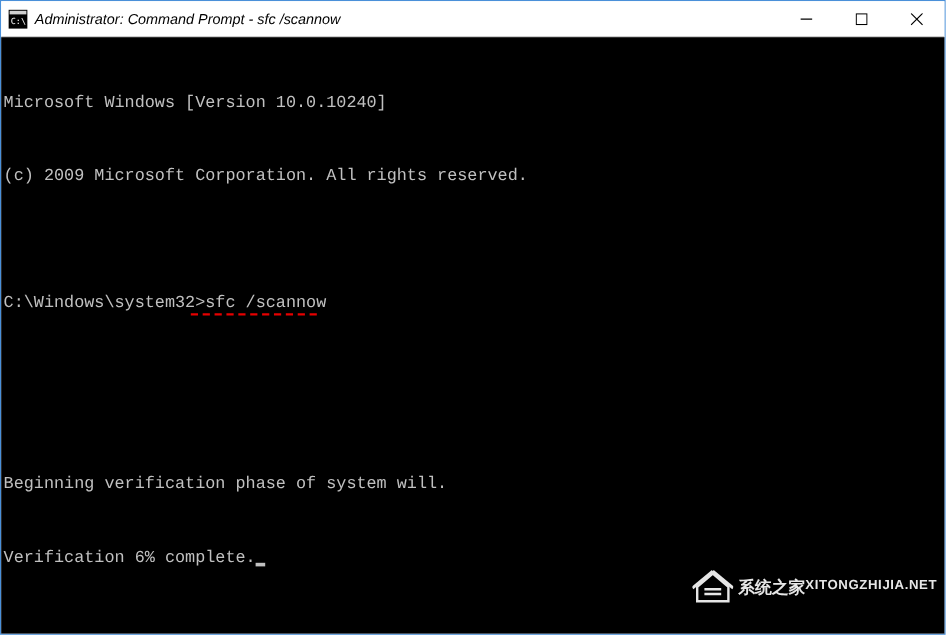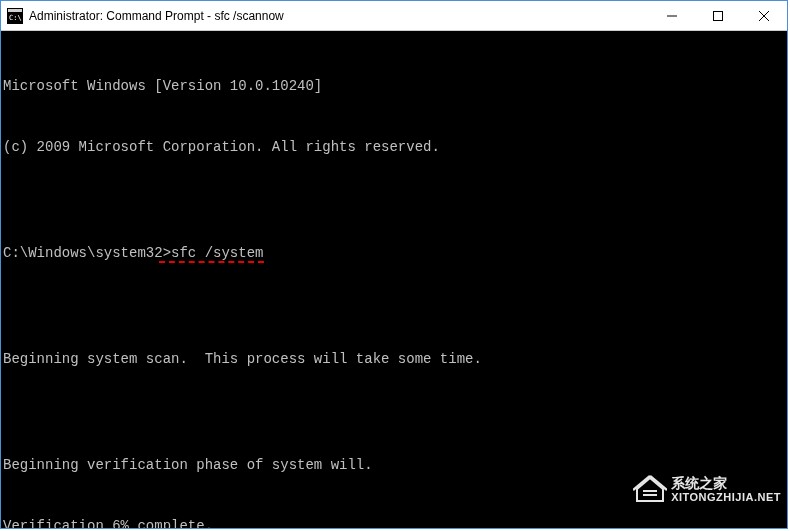--- a/index.html
+++ b/index.html
@@ -41,20 +41,21 @@
       justify-content: center;
     }
     .titlebar-icon svg {
       width: 16px;
       height: 16px;
     }
     .titlebar-text {
       font-size: 12px;
       color: #000;
       flex: 1;
+      font-style: italic;
     }
     .window-controls {
       display: flex;
       height: 100%;
     }
     .win-btn {
       width: 46px;
       height: 29px;
       display: flex;
       align-items: center;
@@ -110,21 +111,21 @@
       font-size: 14px;
       font-weight: bold;
       opacity: 0.9;
       font-family: "Microsoft YaHei", sans-serif;
     }
     .watermark-icon {
       margin-right: 4px;
     }
     .watermark-text {
       display: flex;
-      flex-direction: column;
+      flex-direction: row;
       line-height: 1.1;
     }
     .watermark-sub {
       font-size: 11px;
       letter-spacing: 0.5px;
       font-weight: bold;
     }
   </style>
 </head>
 <body>
@@ -156,23 +157,22 @@
             <line x1="10" y1="0" x2="0" y2="10" stroke="#000" stroke-width="1"></line>
           </svg>
       </button>
     </div>
   </div>
 
   <div class="terminal">
     <span class="terminal-line">Microsoft Windows [Version 10.0.10240]</span>
     <span class="terminal-line">(c) 2009 Microsoft Corporation. All rights reserved.</span>
     <span class="terminal-line"></span>
-    <span class="terminal-line prompt-line"><span>C:\Windows\system32&gt;</span><span>sfc /system</span><span class="underline-annotation" style="left:156px; width:105px; top:16px;"></span></span>
+    <span class="terminal-line prompt-line"><span>C:\Windows\system32&gt;</span><span>sfc /scannow</span><span class="underline-annotation" style="left:156px; width:105px; top:16px;"></span></span>
     <span class="terminal-line"></span>
-    <span class="terminal-line">Beginning system scan.  This process will take some time.</span>
     <span class="terminal-line"></span>
     <span class="terminal-line">Beginning verification phase of system will.</span>
     <span class="terminal-line"><span>Verification 6% complete.</span><span class="cursor"></span></span>
 
     <div class="watermark">
       <span class="watermark-icon">
         <svg width="34" height="30" viewBox="0 0 34 30">
           <path d="M 4 16 L 17 5 L 30 16 L 30 28 L 4 28 Z" fill="none" stroke="#fff" stroke-width="2"></path>
           <line x1="0" y1="17" x2="17" y2="3" stroke="#fff" stroke-width="2.5"></line>
           <line x1="17" y1="3" x2="34" y2="17" stroke="#fff" stroke-width="2.5"></line>

